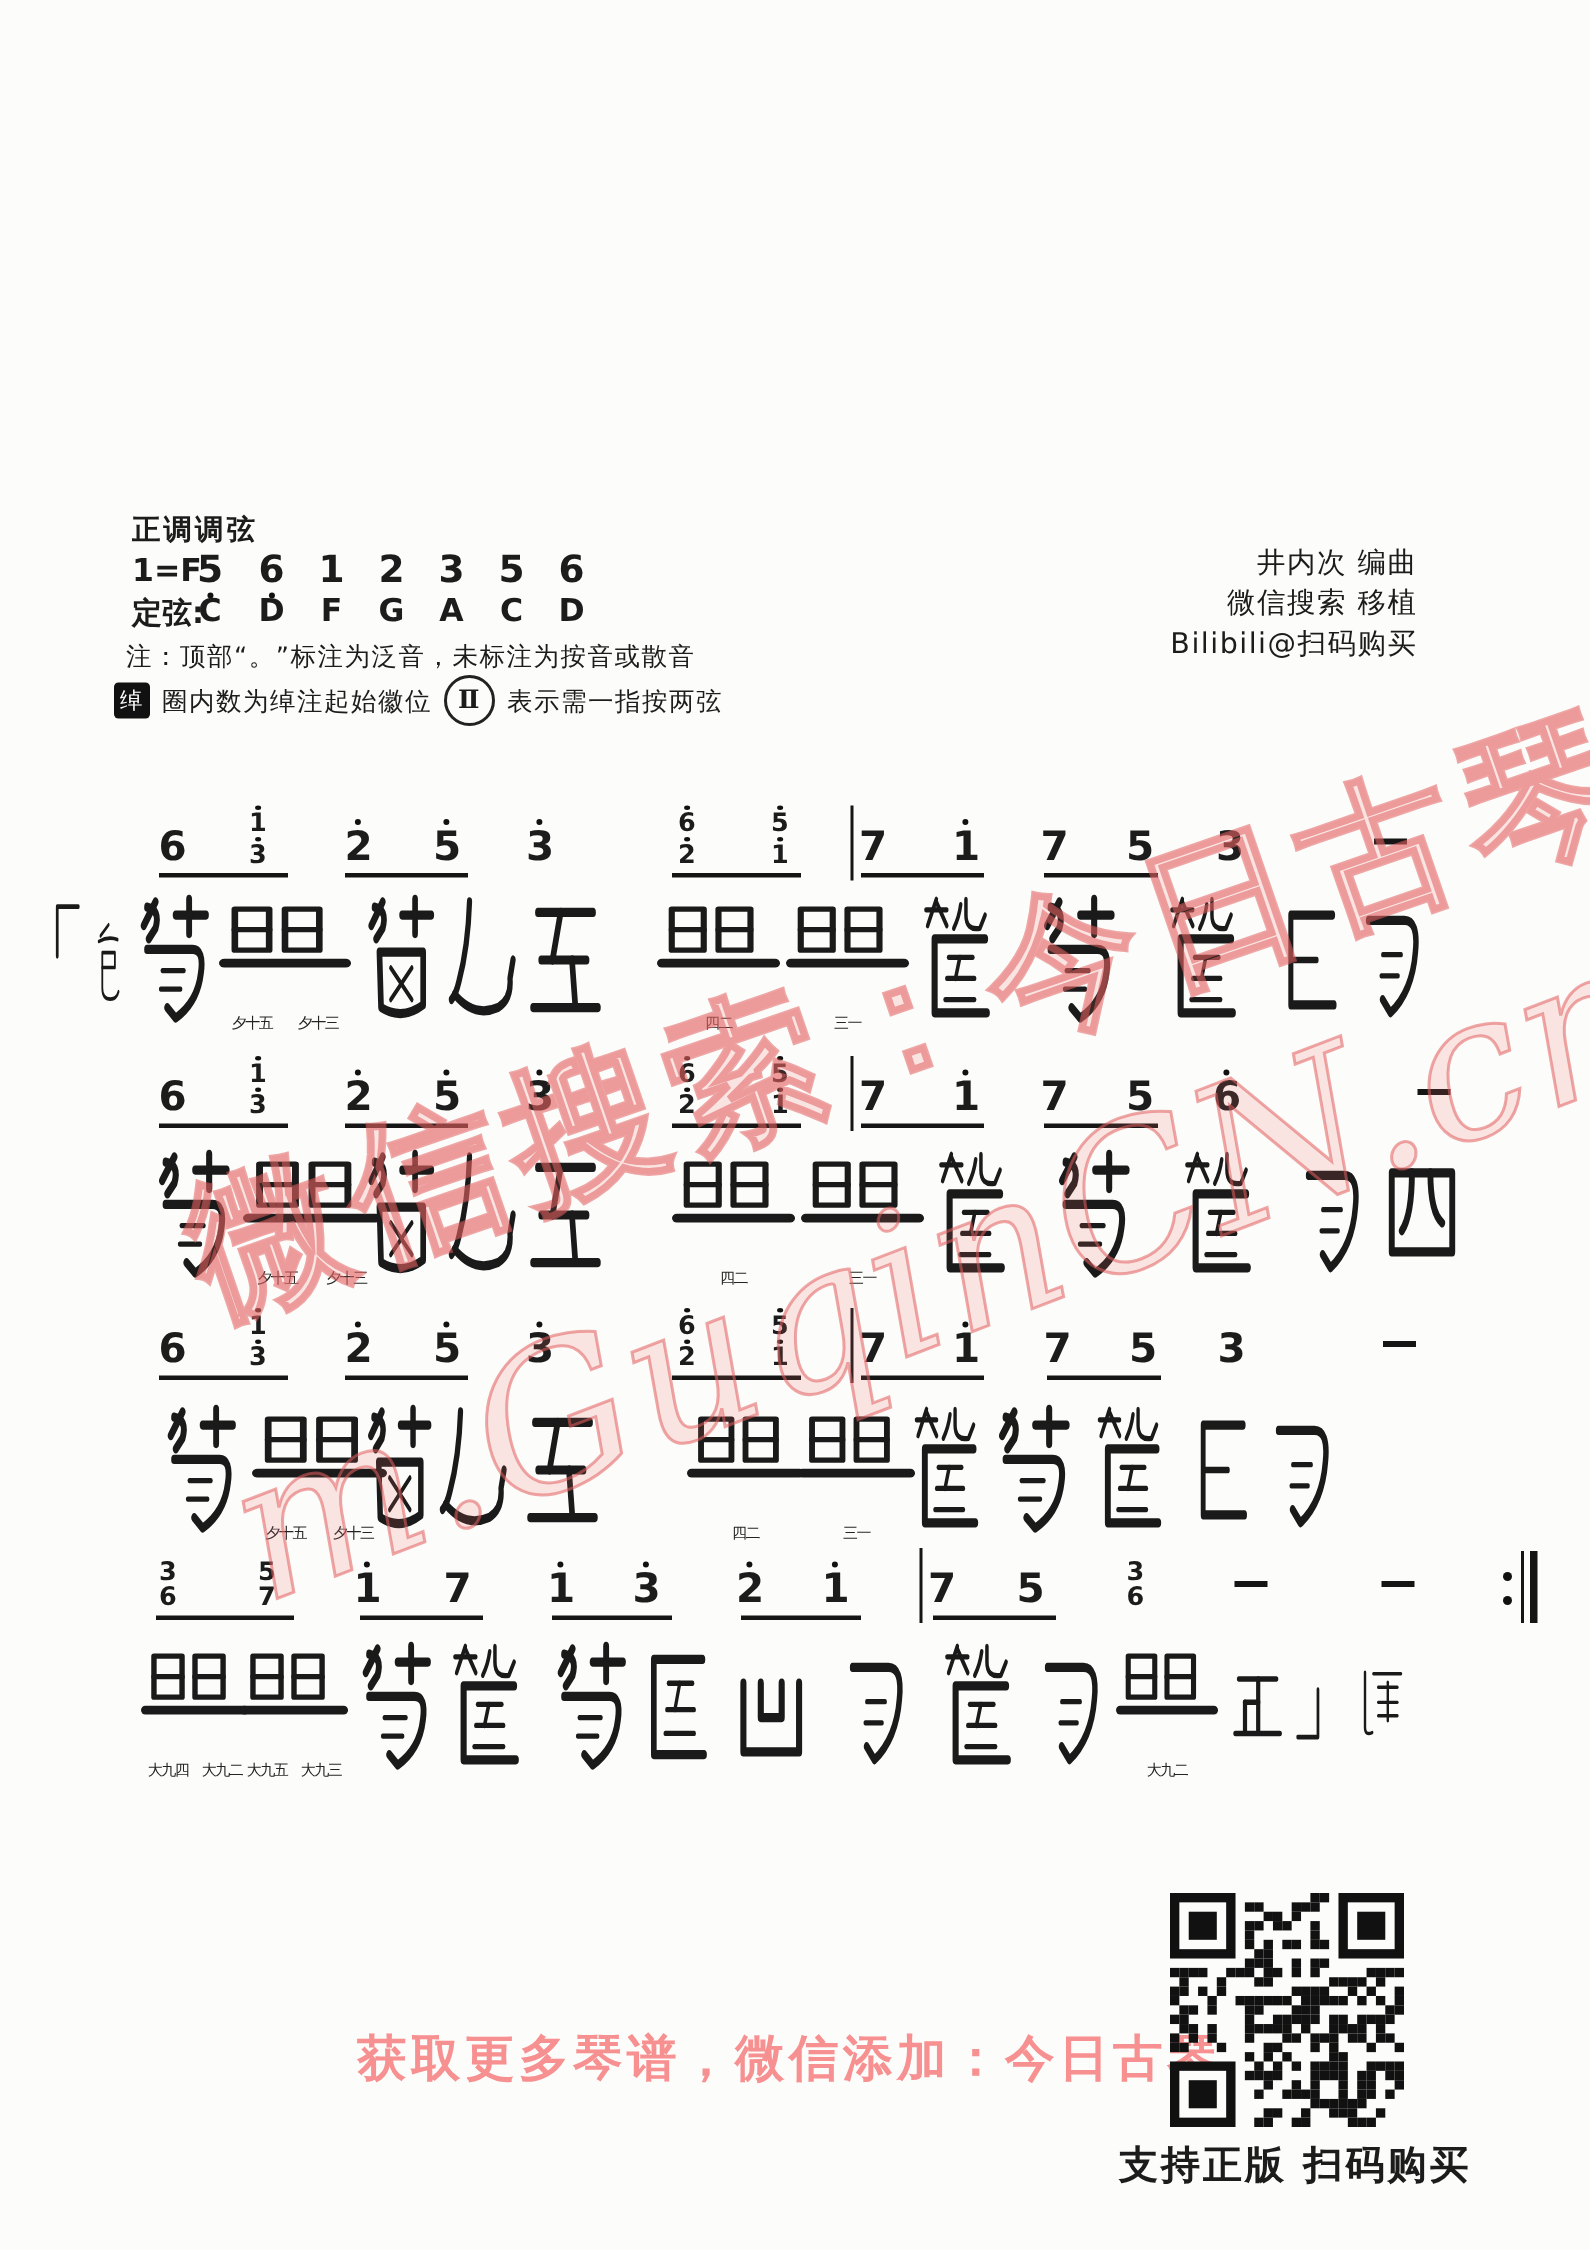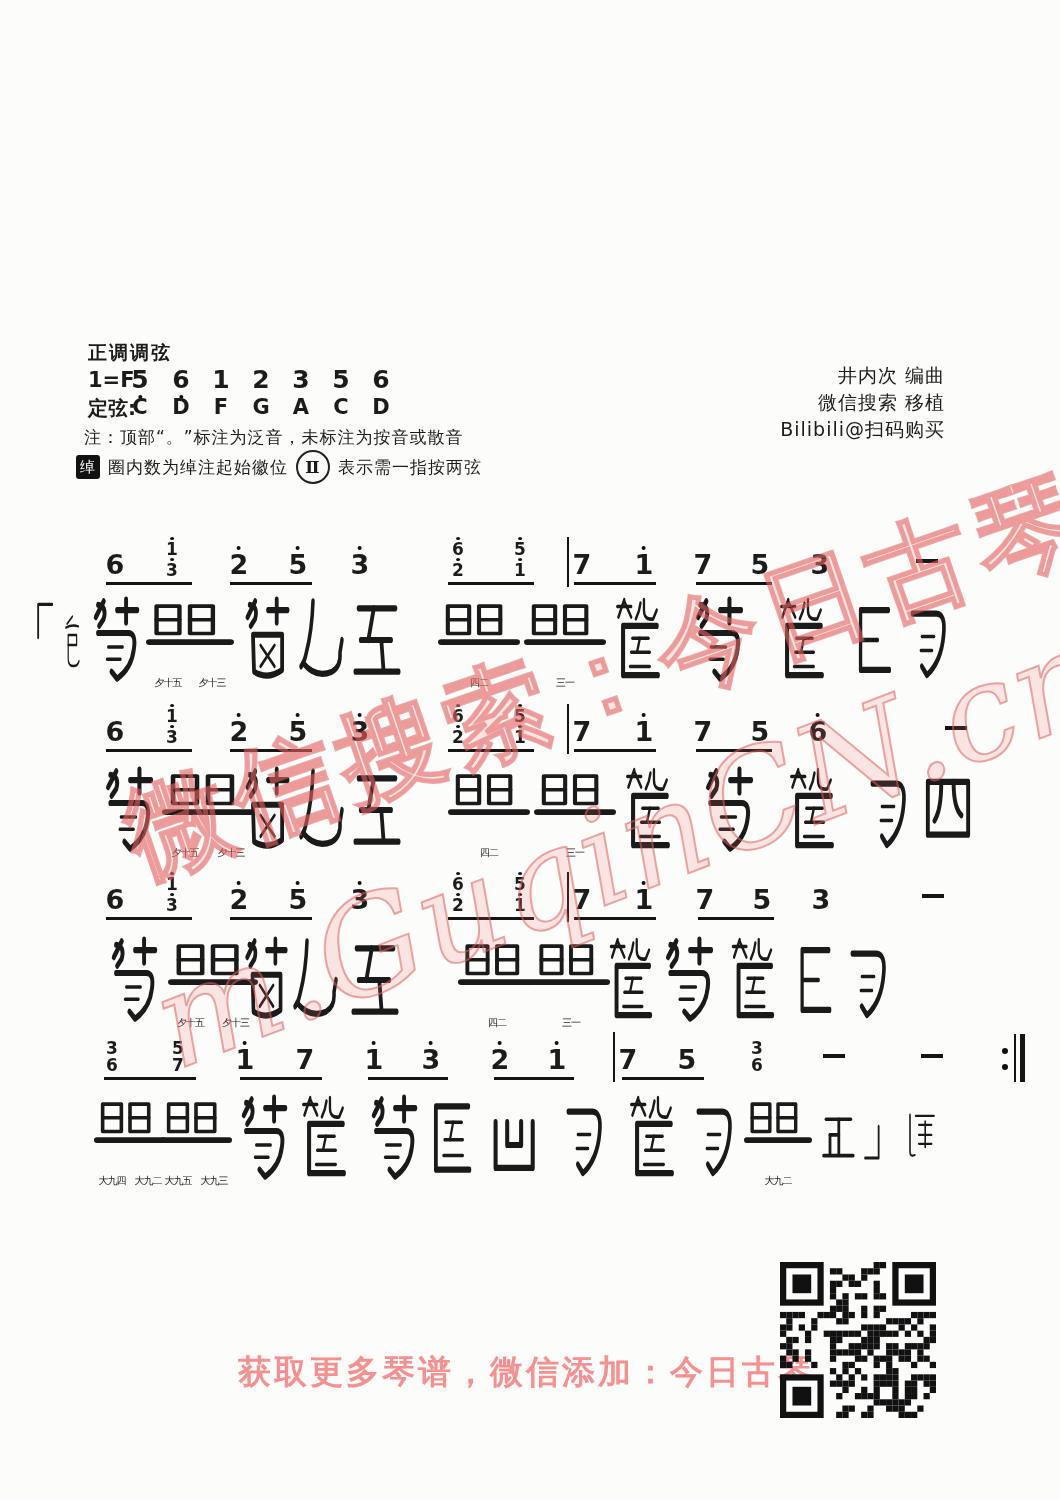--- a/index.html
+++ b/index.html
@@ -930,14 +930,15 @@
       <rect x="0" y="0" width="43.68" height="43.68" fill="#111"></rect>
       <rect x="6.24" y="6.24" width="31.200000000000003" height="31.200000000000003" fill="#fcfcfa"></rect>
       <rect x="12.48" y="12.48" width="18.72" height="18.72" fill="#111"></rect>
       <rect x="112.32000000000001" y="0" width="43.68" height="43.68" fill="#111"></rect>
       <rect x="118.56" y="6.24" width="31.200000000000003" height="31.200000000000003" fill="#fcfcfa"></rect>
       <rect x="124.80000000000001" y="12.48" width="18.72" height="18.72" fill="#111"></rect>
       <rect x="0" y="112.32000000000001" width="43.68" height="43.68" fill="#111"></rect>
       <rect x="6.24" y="118.56" width="31.200000000000003" height="31.200000000000003" fill="#fcfcfa"></rect>
       <rect x="12.48" y="124.80000000000001" width="18.72" height="18.72" fill="#111"></rect>
     </svg>
+  <div class="abs qrcap" style="left:746px;top:1426px;">支持正版 扫码购买</div>
 
 </div>
 
 </body></html>

